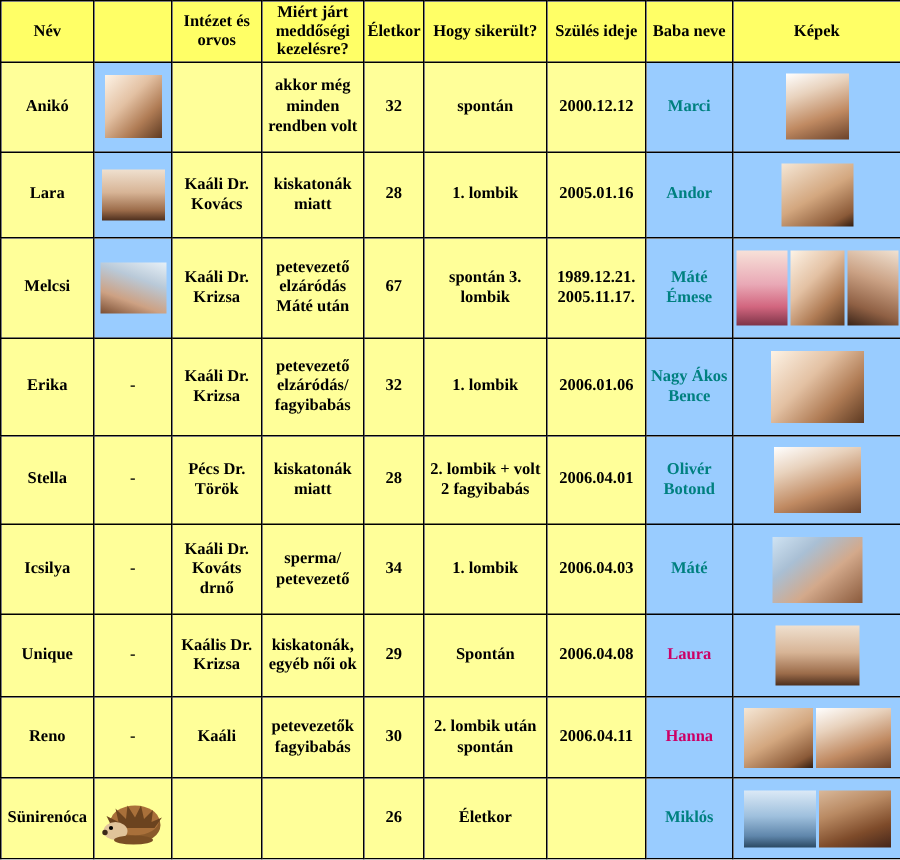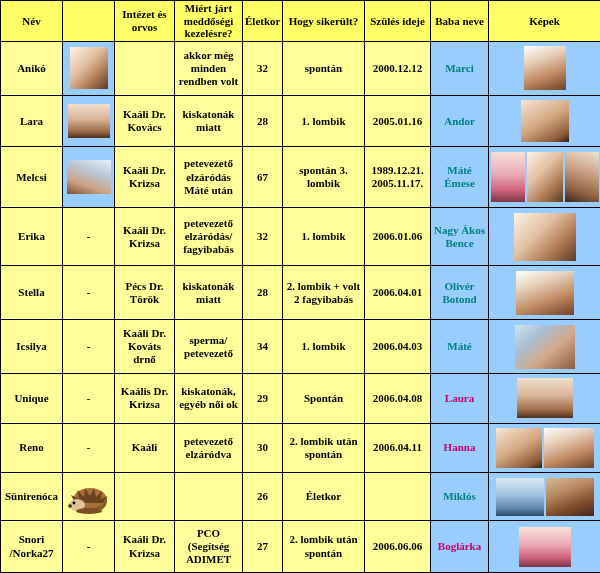--- a/index.html
+++ b/index.html
@@ -235,21 +235,21 @@
         <div class="pics">
             <div class="pic ph ph-d" style="width:56px;height:40px"></div>
           </div>
       </td>
     </tr>
 
     <tr style="height:44px">
       <td>Reno</td>
       <td>-</td>
       <td>Kaáli</td>
-      <td>petevezető elzáródva</td>
+      <td>petevezetők fagyibabás</td>
       <td>30</td>
       <td>2. lombik után spontán</td>
       <td>2006.04.11</td>
       <td class="cell-babyname name-magenta">Hanna</td>
       <td class="cell-pic">
         <div class="pics">
           <div class="pic ph ph-h" style="width:46px;height:40px"></div>
           <div class="pic ph ph-f" style="width:50px;height:40px"></div>
         </div>
       </td>
@@ -275,30 +275,15 @@
       <td></td>
       <td class="cell-babyname name-teal">Miklós</td>
       <td class="cell-pic">
         <div class="pics">
           <div class="pic ph ph-blue" style="width:48px;height:38px"></div>
           <div class="pic ph ph-a" style="width:48px;height:38px"></div>
         </div>
       </td>
     </tr>
 
-    <tr style="height:46px">
-      <td>Snori /Norka27</td>
-      <td>-</td>
-      <td>Kaáli Dr. Krizsa</td>
-      <td>PCO (Segítség ADIMET</td>
-      <td>27</td>
-      <td>2. lombik után spontán</td>
-      <td>2006.06.06</td>
-      <td class="cell-babyname name-magenta">Boglárka</td>
-      <td class="cell-pic">
-        <div class="pics">
-            <div class="pic ph ph-pink" style="width:52px;height:40px"></div>
-          </div>
-      </td>
-    </tr>
 
   </tbody>
 </table>
 
 </body></html>

